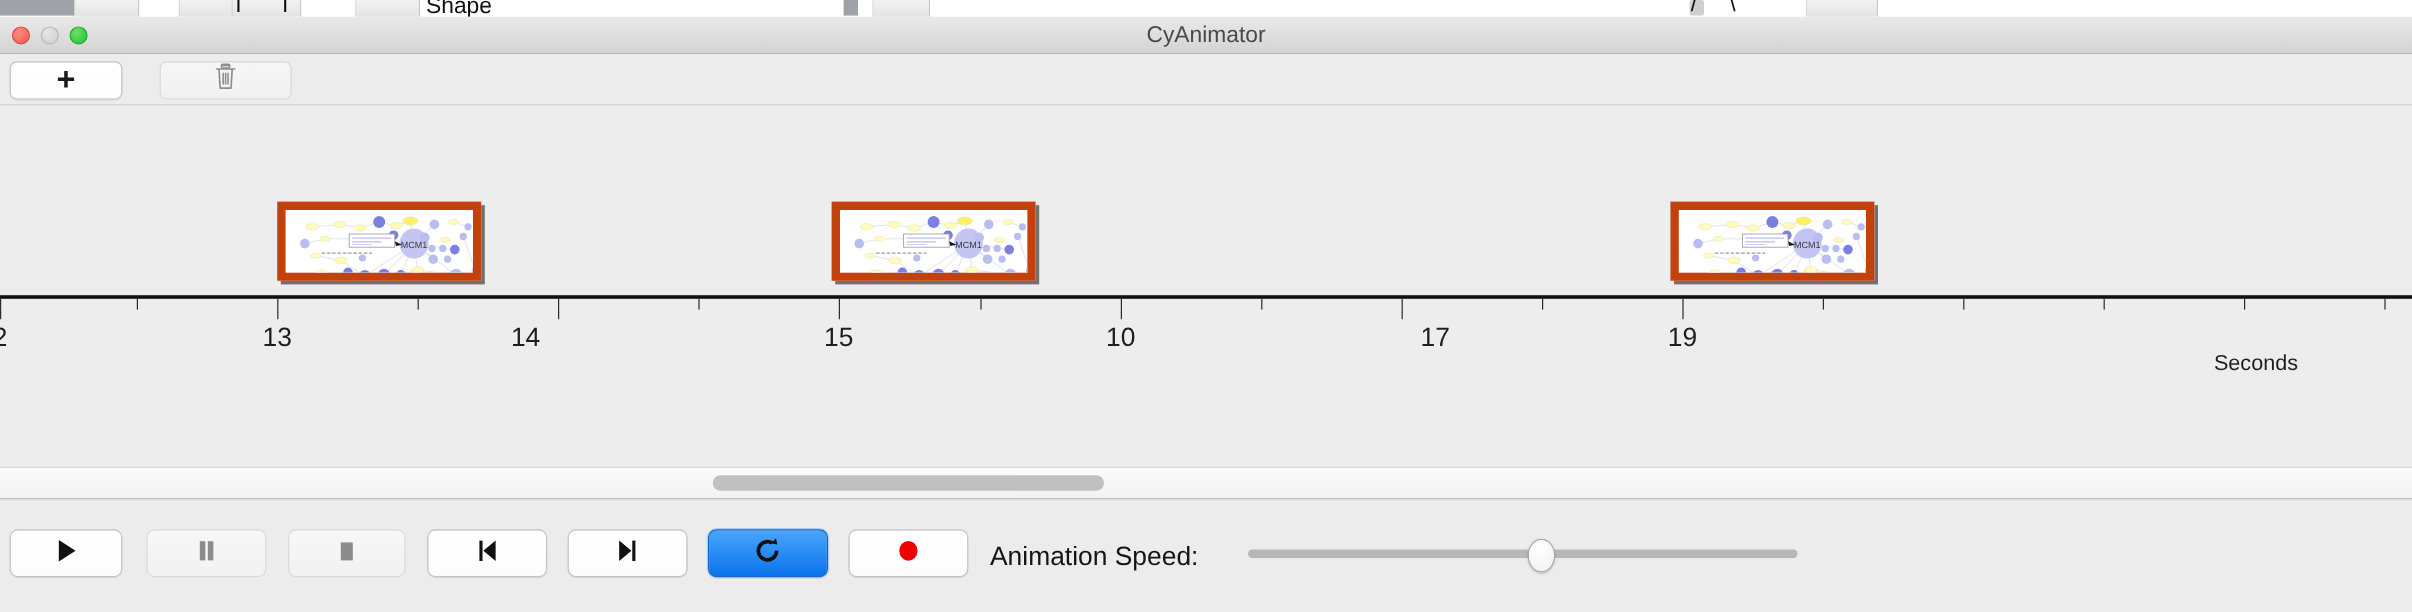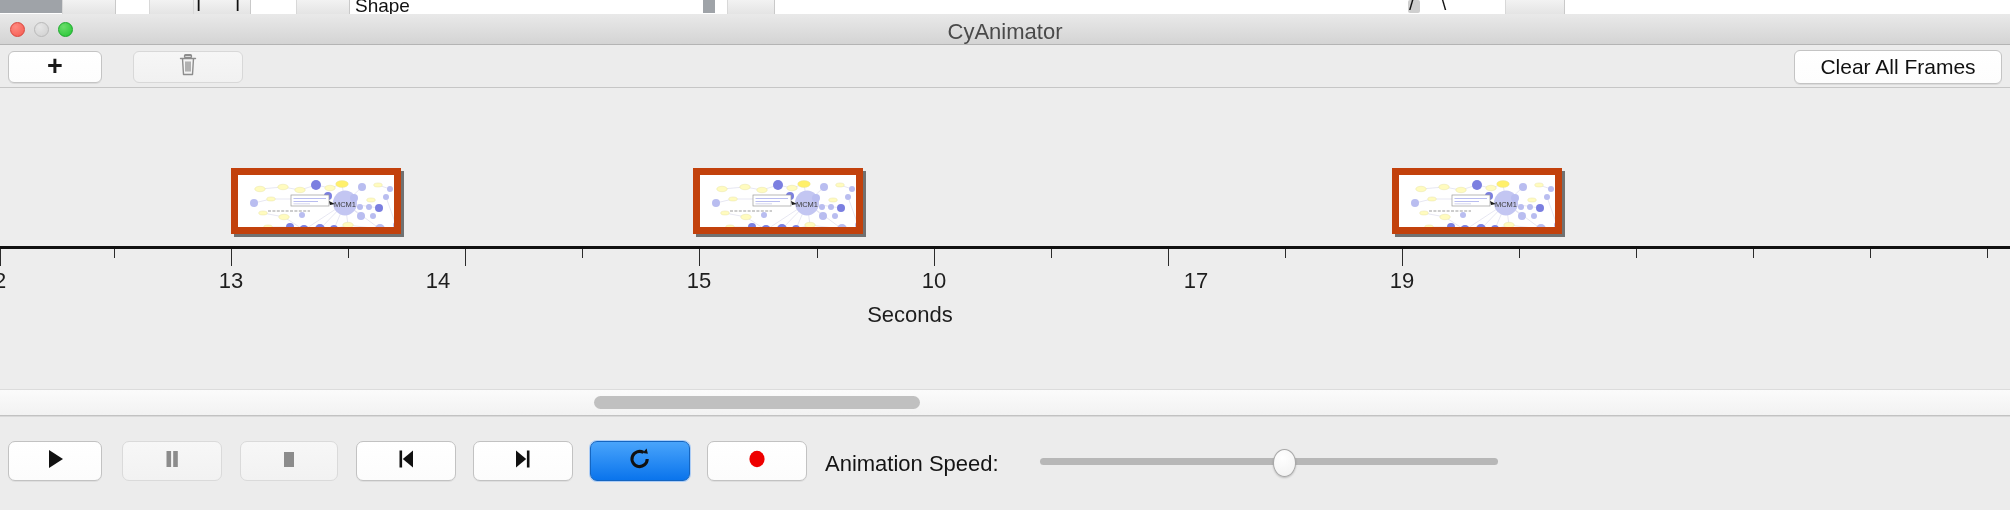--- a/index.html
+++ b/index.html
@@ -84,21 +84,21 @@
     border-radius: 50%;
     box-sizing: border-box;
   }
   .light.close  { background: radial-gradient(circle at 35% 30%, #ff8a80, #f4594f); border: 1px solid #d8453c; }
   .light.min    { background: radial-gradient(circle at 35% 30%, #e6e6e6, #cfcfcf); border: 1px solid #b9b9b9; }
   .light.zoom   { background: radial-gradient(circle at 35% 30%, #6bdd6b, #22c532); border: 1px solid #1aa82a; }
   .window-title {
     position: absolute;
     left: 0; right: 0; top: 5px;
     text-align: center;
-    font-size: 22px;
+    font-size: 19px;
     color: #4a4a4a;
     font-family: "Liberation Sans", sans-serif;
   }
 
   
   .toolbar {
     position: absolute;
     left: 0; top: 45px;
     width: 2010px; height: 43px;
     background: #ececec;
@@ -183,23 +183,23 @@
     position: absolute;
     top: 22px;
     font-size: 22px;
     color: #1e1e1e;
     transform: translateX(-50%);
     white-space: nowrap;
     font-family: "Liberation Sans", sans-serif;
   }
   .axis-title {
     position: absolute;
-    left: 0; right: 0; top: 56px;
-    text-align: center;
-    font-size: 22px;
+    left: 0; right: 0; top: 46px;
+    text-align: right;
+    font-size: 18px;
     color: #1e1e1e;
     font-family: "Liberation Sans", sans-serif;
   }
   .axis-title .inner { position: relative; left: -95px; }
 
   
   .hscroll {
     position: absolute;
     left: 0; bottom: 0;
     width: 2010px; height: 26px;
@@ -312,23 +312,20 @@
     <div class="tbtn disabled" id="btn-del">
       <span>
         <svg width="20" height="24" viewBox="0 0 20 24">
           <path d="M7 2.5h6M2.5 5.5h15M4.5 5.5l1 16h9l1-16" fill="none" stroke="#8d8d8d" stroke-width="1.4" stroke-linecap="round" stroke-linejoin="round"></path>
           <path d="M8 9v9M10 9v9M12 9v9" fill="none" stroke="#8d8d8d" stroke-width="1.3" stroke-linecap="round"></path>
           <rect x="6.6" y="1.6" width="6.8" height="3.1" rx="1" fill="none" stroke="#8d8d8d" stroke-width="1.4"></rect>
         </svg>
       </span>
     </div>
 
-    <div class="tbtn enabled" id="btn-clear">
-      <span>Clear All Frames</span>
-    </div>
   </div>
 
   <div class="timeline">
 
     <div class="frames-area">
         <div class="frame" style="left: 231px; top: 80px;">
           <svg width="168" height="64" viewBox="0 0 168 64">
             <rect width="168" height="64" fill="#ffffff"></rect>
             <line x1="22" y1="14" x2="45" y2="12" stroke="#d7d7ea" stroke-width="0.6"></line>
             <line x1="45" y1="12" x2="62" y2="15" stroke="#d7d7ea" stroke-width="0.6"></line>

